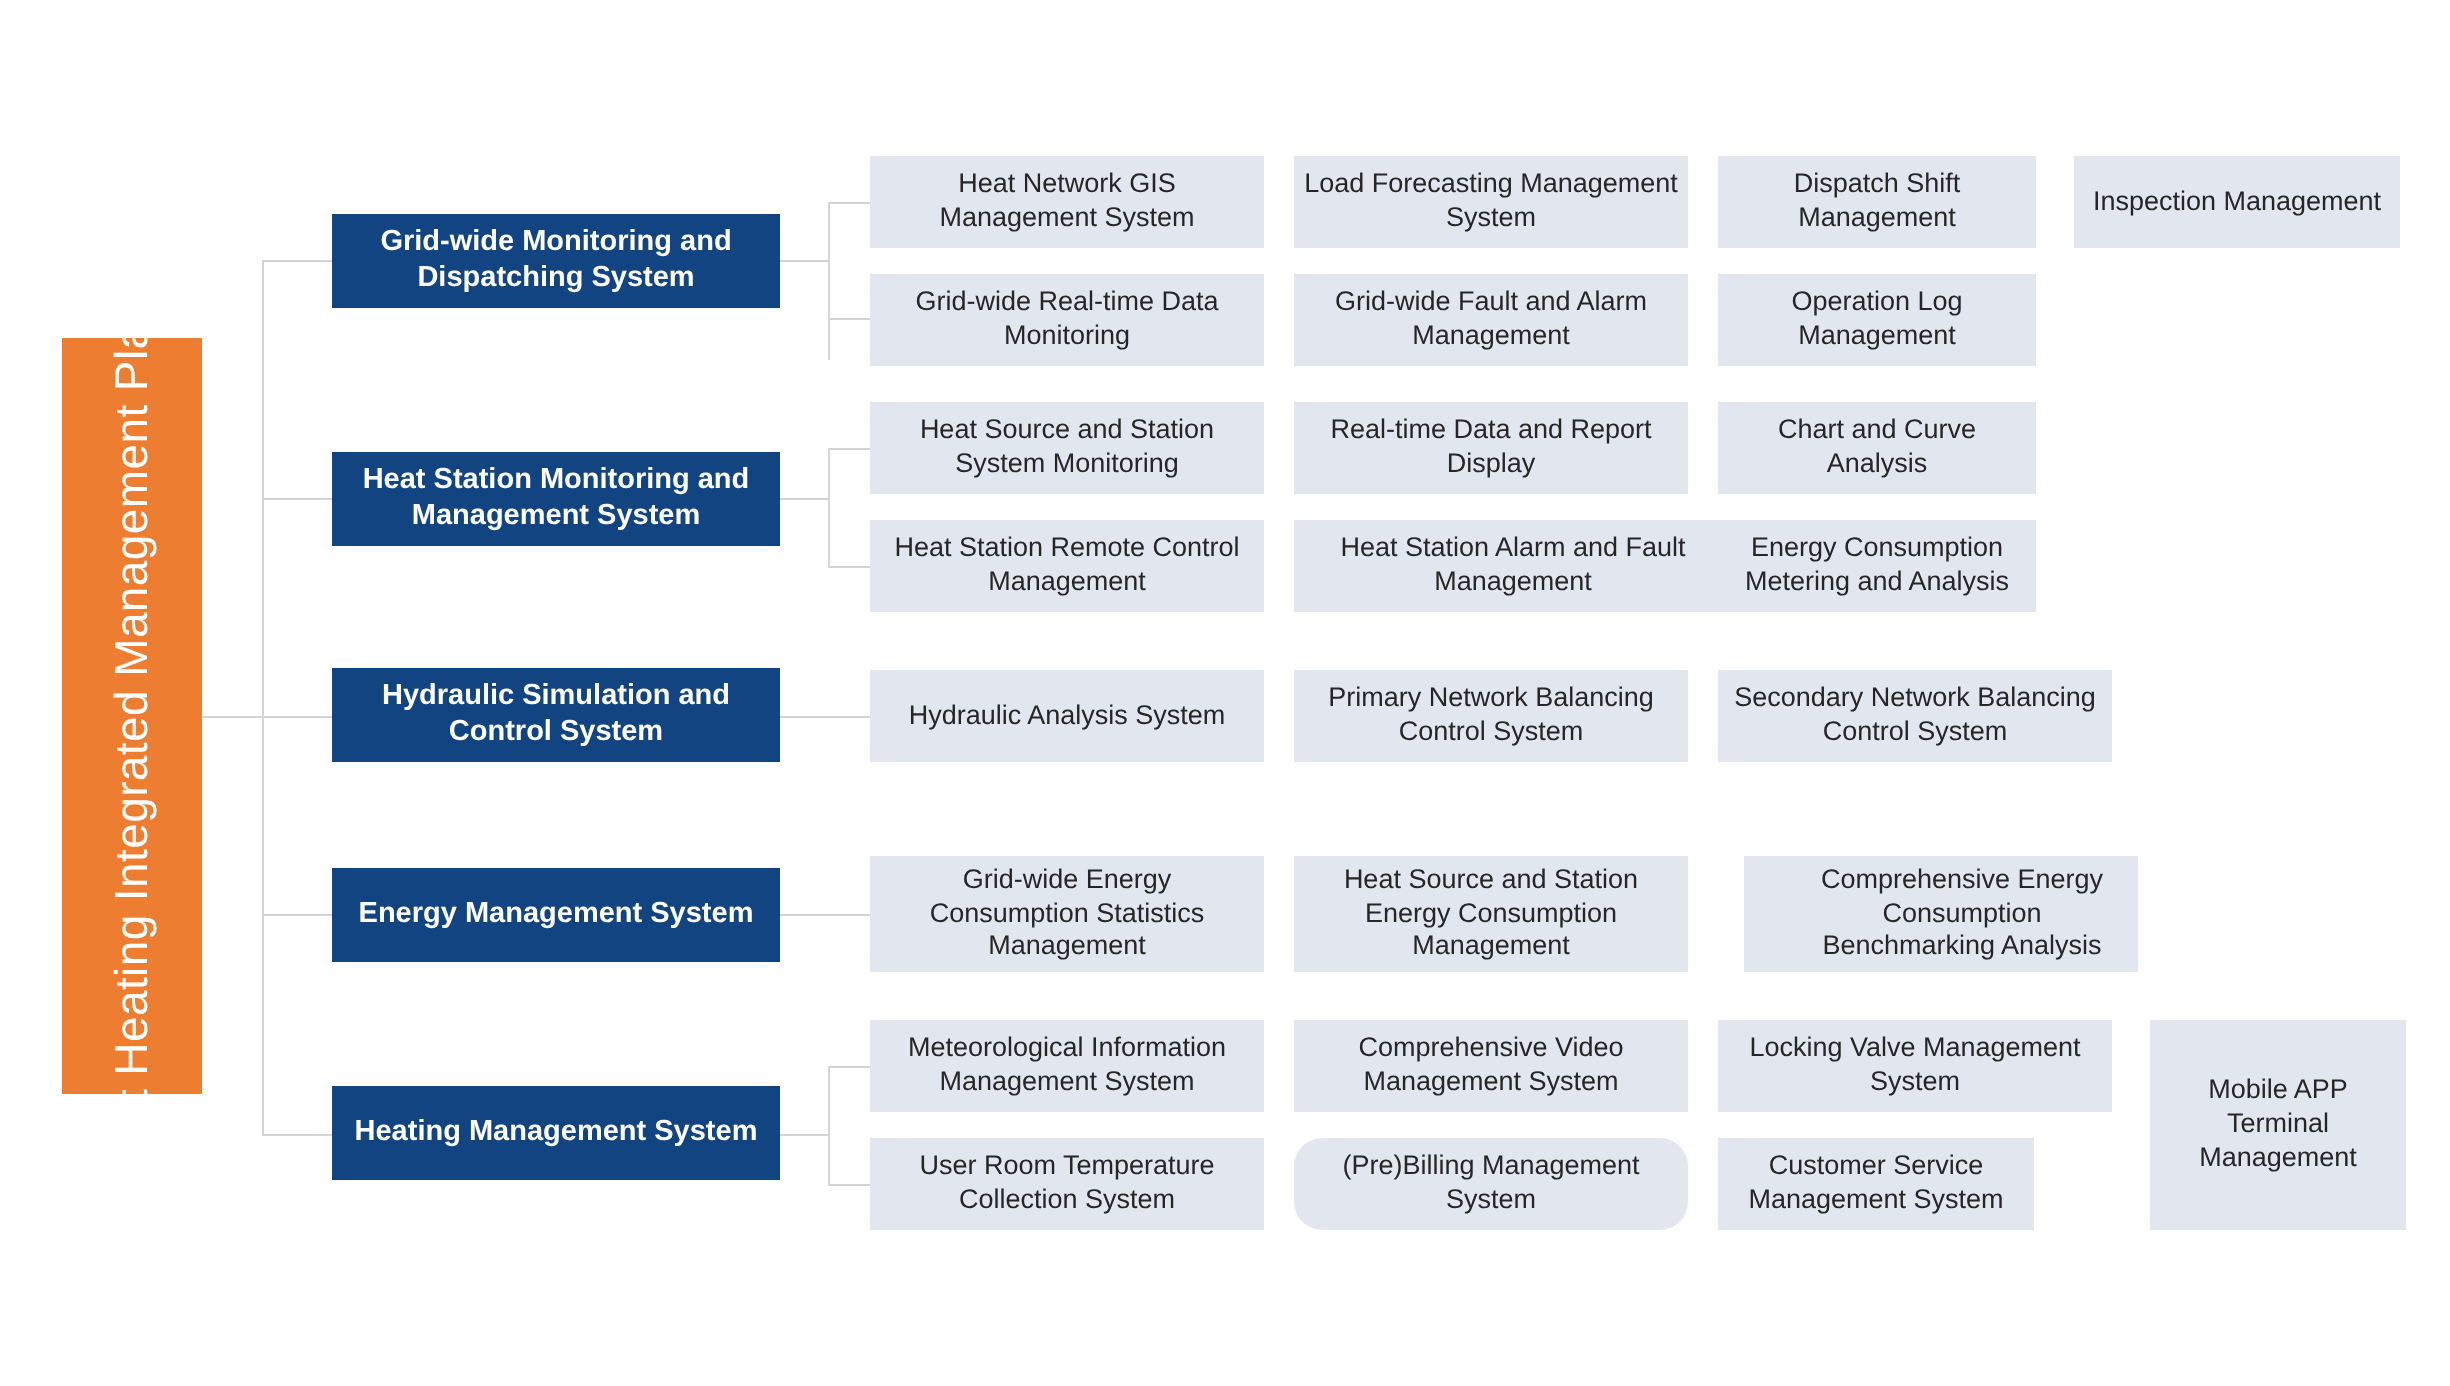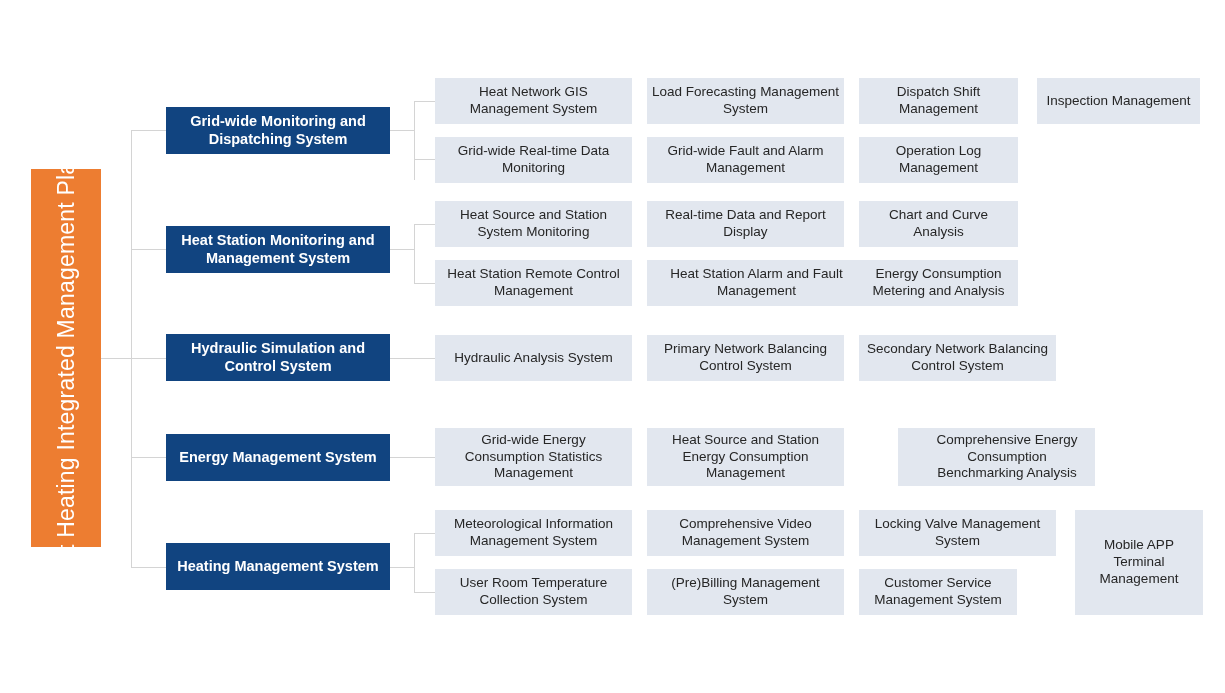--- a/index.html
+++ b/index.html
@@ -187,39 +187,39 @@
   <div class="leaf-node" style="left:859px; top:335px; width:197px; height:46px;">
     <span>Secondary Network Balancing Control System</span>
   </div>
 
   <div class="leaf-node" style="left:435px; top:428px; width:197px; height:58px;">
     <span>Grid-wide Energy Consumption Statistics Management</span>
   </div>
   <div class="leaf-node" style="left:647px; top:428px; width:197px; height:58px;">
     <span>Heat Source and Station Energy Consumption Management</span>
   </div>
-  <div class="leaf-node" style="left:898px; top:428px; width:197px; height:58px;padding-left:26px;">
+  <div class="leaf-node" style="left:872px; top:428px; width:197px; height:58px;padding-left:26px;">
     <span>Comprehensive Energy Consumption Benchmarking Analysis</span>
   </div>
 
   <div class="leaf-node" style="left:435px; top:510px; width:197px; height:46px;">
     <span>Meteorological Information Management System</span>
   </div>
   <div class="leaf-node" style="left:647px; top:510px; width:197px; height:46px;">
     <span>Comprehensive Video Management System</span>
   </div>
   <div class="leaf-node" style="left:859px; top:510px; width:197px; height:46px;">
     <span>Locking Valve Management System</span>
   </div>
   <div class="leaf-node" style="left:1075px; top:510px; width:128px; height:105px;">
     <span>Mobile APP Terminal Management</span>
   </div>
   <div class="leaf-node" style="left:435px; top:569px; width:197px; height:46px;">
     <span>User Room Temperature Collection System</span>
   </div>
-  <div class="leaf-node" style="left:647px; top:569px; width:197px; height:46px;">
+  <div class="leaf-node" style="left:647px; top:569px; width:197px; height:46px;border-radius:14px;">
     <span>(Pre)Billing Management System</span>
   </div>
   <div class="leaf-node" style="left:859px; top:569px; width:158px; height:46px;">
     <span>Customer Service Management System</span>
   </div>
 
 </div>
 
 </body></html>

